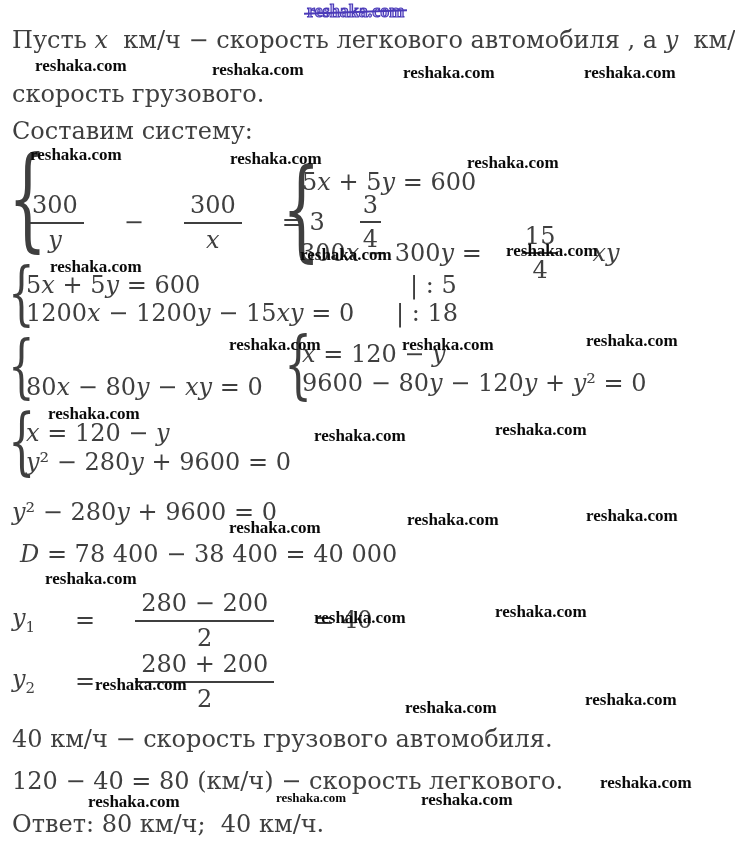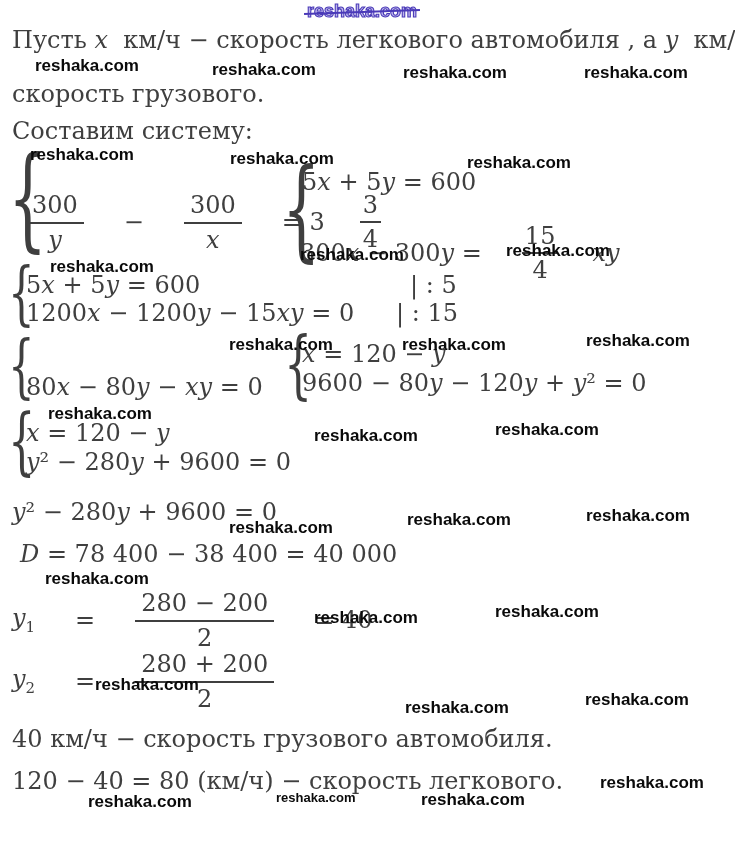--- a/index.html
+++ b/index.html
@@ -15,21 +15,21 @@
   .frac .num { padding:0 6px 3px; border-bottom:2px solid #3f3f3f; }
   .frac .den { padding-top:2px; }
   .frac.tight .num { padding:0 3px 2px; }
   .brace {
     position:absolute; font-family:"DejaVu Serif", serif; font-weight:400;
     transform-origin:0 0; color:#3f3f3f;
   }
   sub { font-size:15px; }
   .divnote { position:absolute; font-size:24px; white-space:nowrap; }
   .wm {
-    position:absolute; font-family:Liberation Sans, sans-serif; font-weight:bold;
+    position:absolute; font-family:Liberation Serif, serif; font-weight:bold;
     font-size:17px; color:#0a0a0a; white-space:nowrap; z-index:5; line-height:1;
   }
   .wm-small { font-size:13px; }
   .wm-purple {
     font-size:18px; color:#beb6ec; -webkit-text-stroke:1.1px #4a3ab8; z-index:6;
   }
   .wm-purple .strike {
     position:absolute; left:-3px; right:-3px; top:52%;
     border-top:2px solid #4a3ab8; transform:rotate(-2deg);
   }
@@ -70,21 +70,21 @@
       <span class="num math">15</span>
       <span class="den math">4</span>
     </span>
     <span class="math"><i>x</i><i>y</i></span>
   </div>
 
   <div class="brace" style="left:8px; top:265px; font-size:70px; line-height:0.82; transform:scale(0.6,1.0);">{</div>
   <div class="eqrow math" style="left:26px; top:271px;">5<i>x</i> + 5<i>y</i> = 600</div>
   <div class="divnote" style="left:410px; top:271px;">| : 5</div>
   <div class="eqrow math" style="left:26px; top:299px;">1200<i>x</i> − 1200<i>y</i> − 15<i>x</i><i>y</i> = 0</div>
-  <div class="divnote" style="left:396px; top:299px;">| : 15</div>
+  <div class="divnote" style="left:396px; top:299px;">| : 18</div>
 
   <div class="brace" style="left:8px; top:338px; font-size:70px; line-height:0.82; transform:scale(0.6,1.0);">{</div>
   <div class="eqrow math" style="left:26px; top:373px;">80<i>x</i> − 80<i>y</i> − <i>x</i><i>y</i> = 0</div>
 
   <div class="brace" style="left:284px; top:334px; font-size:74px; line-height:0.82; transform:scale(0.6,1.0);">{</div>
   <div class="eqrow math" style="left:302px; top:340px;"><i>x</i> = 120 − <i>y</i></div>
   <div class="eqrow math" style="left:302px; top:369px;">9600 − 80<i>y</i> − 120<i>y</i> + <i>y</i>² = 0</div>
 
   <div class="brace" style="left:8px; top:412px; font-size:72px; line-height:0.82; transform:scale(0.6,1.0);">{</div>
   <div class="eqrow math" style="left:26px; top:419px;"><i>x</i> = 120 − <i>y</i></div>
@@ -107,20 +107,21 @@
     <span><span class="math"><i>y</i></span><sub>2</sub></span>
     <span class="math">=</span>
     <span class="frac">
       <span class="num math">280 + 200</span>
       <span class="den math">2</span>
     </span>
   </div>
 
   <div class="line" style="left:12px; top:726px;">40 км/ч − скорость грузового автомобиля.</div>
   <div class="line" style="left:12px; top:768px;">120 − 40 = 80 (км/ч) − скорость легкового.</div>
+  <div class="line" style="left:12px; top:811px;">Ответ: 80 км/ч;&nbsp; 40 км/ч.</div>
 
   <div id="wm-layer">
       <div class="wm wm-purple" style="left: 307px; top: 2px;">reshaka.com<span class="strike"></span></div>
       <div class="wm" style="left: 35px; top: 57px;">reshaka.com</div>
       <div class="wm" style="left: 212px; top: 61px;">reshaka.com</div>
       <div class="wm" style="left: 403px; top: 64px;">reshaka.com</div>
       <div class="wm" style="left: 584px; top: 64px;">reshaka.com</div>
       <div class="wm" style="left: 30px; top: 146px;">reshaka.com</div>
       <div class="wm" style="left: 230px; top: 150px;">reshaka.com</div>
       <div class="wm" style="left: 467px; top: 154px;">reshaka.com</div>

